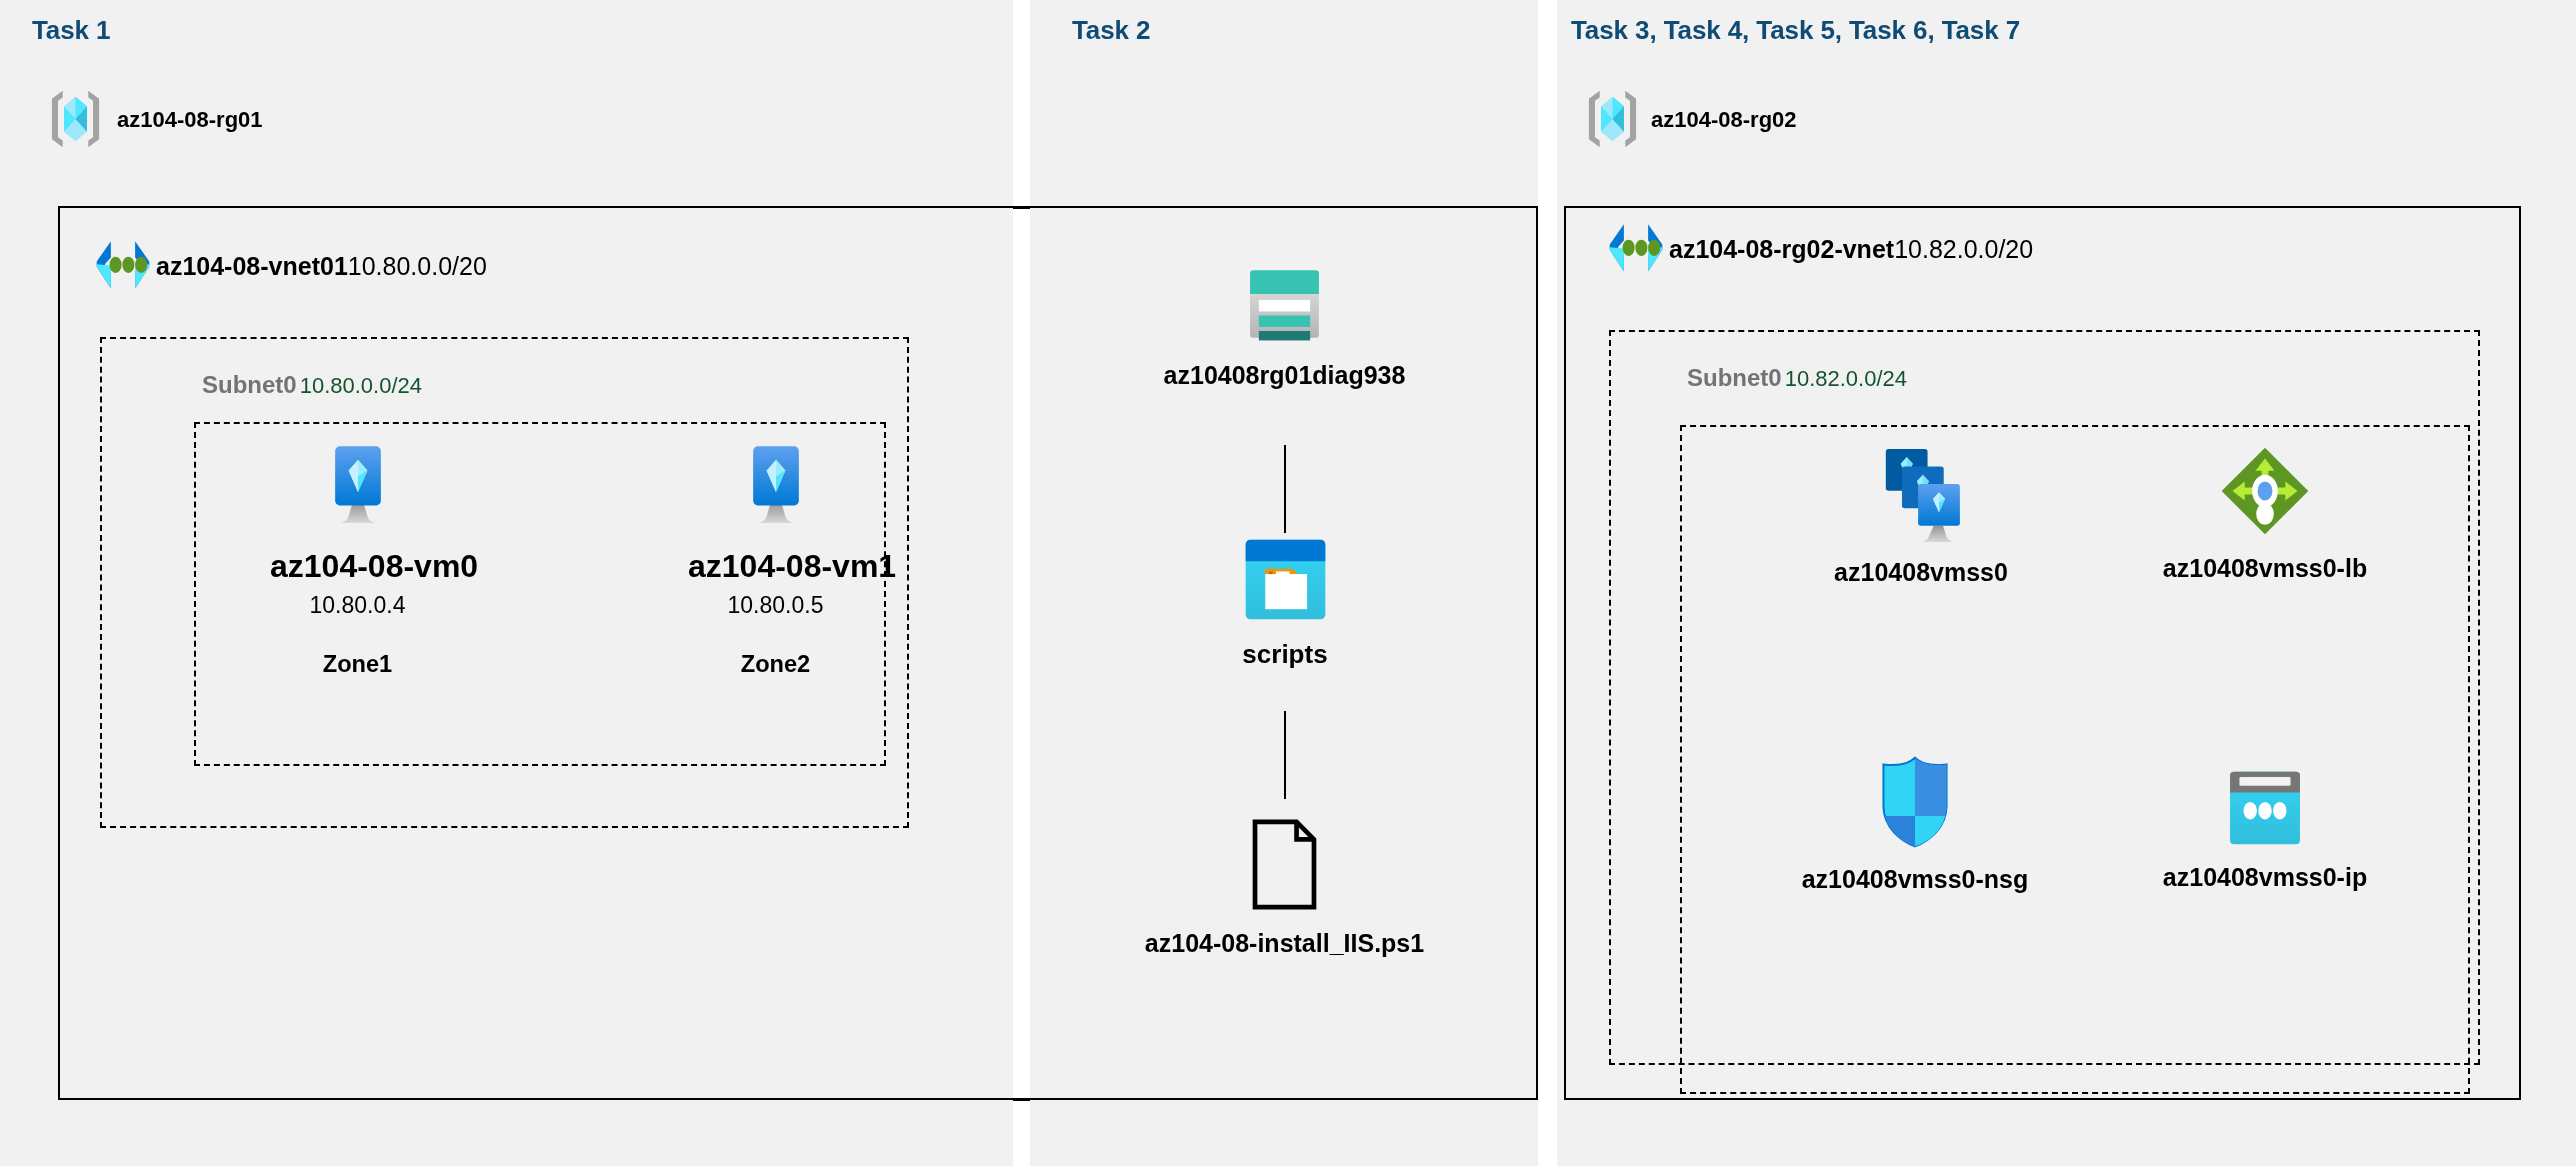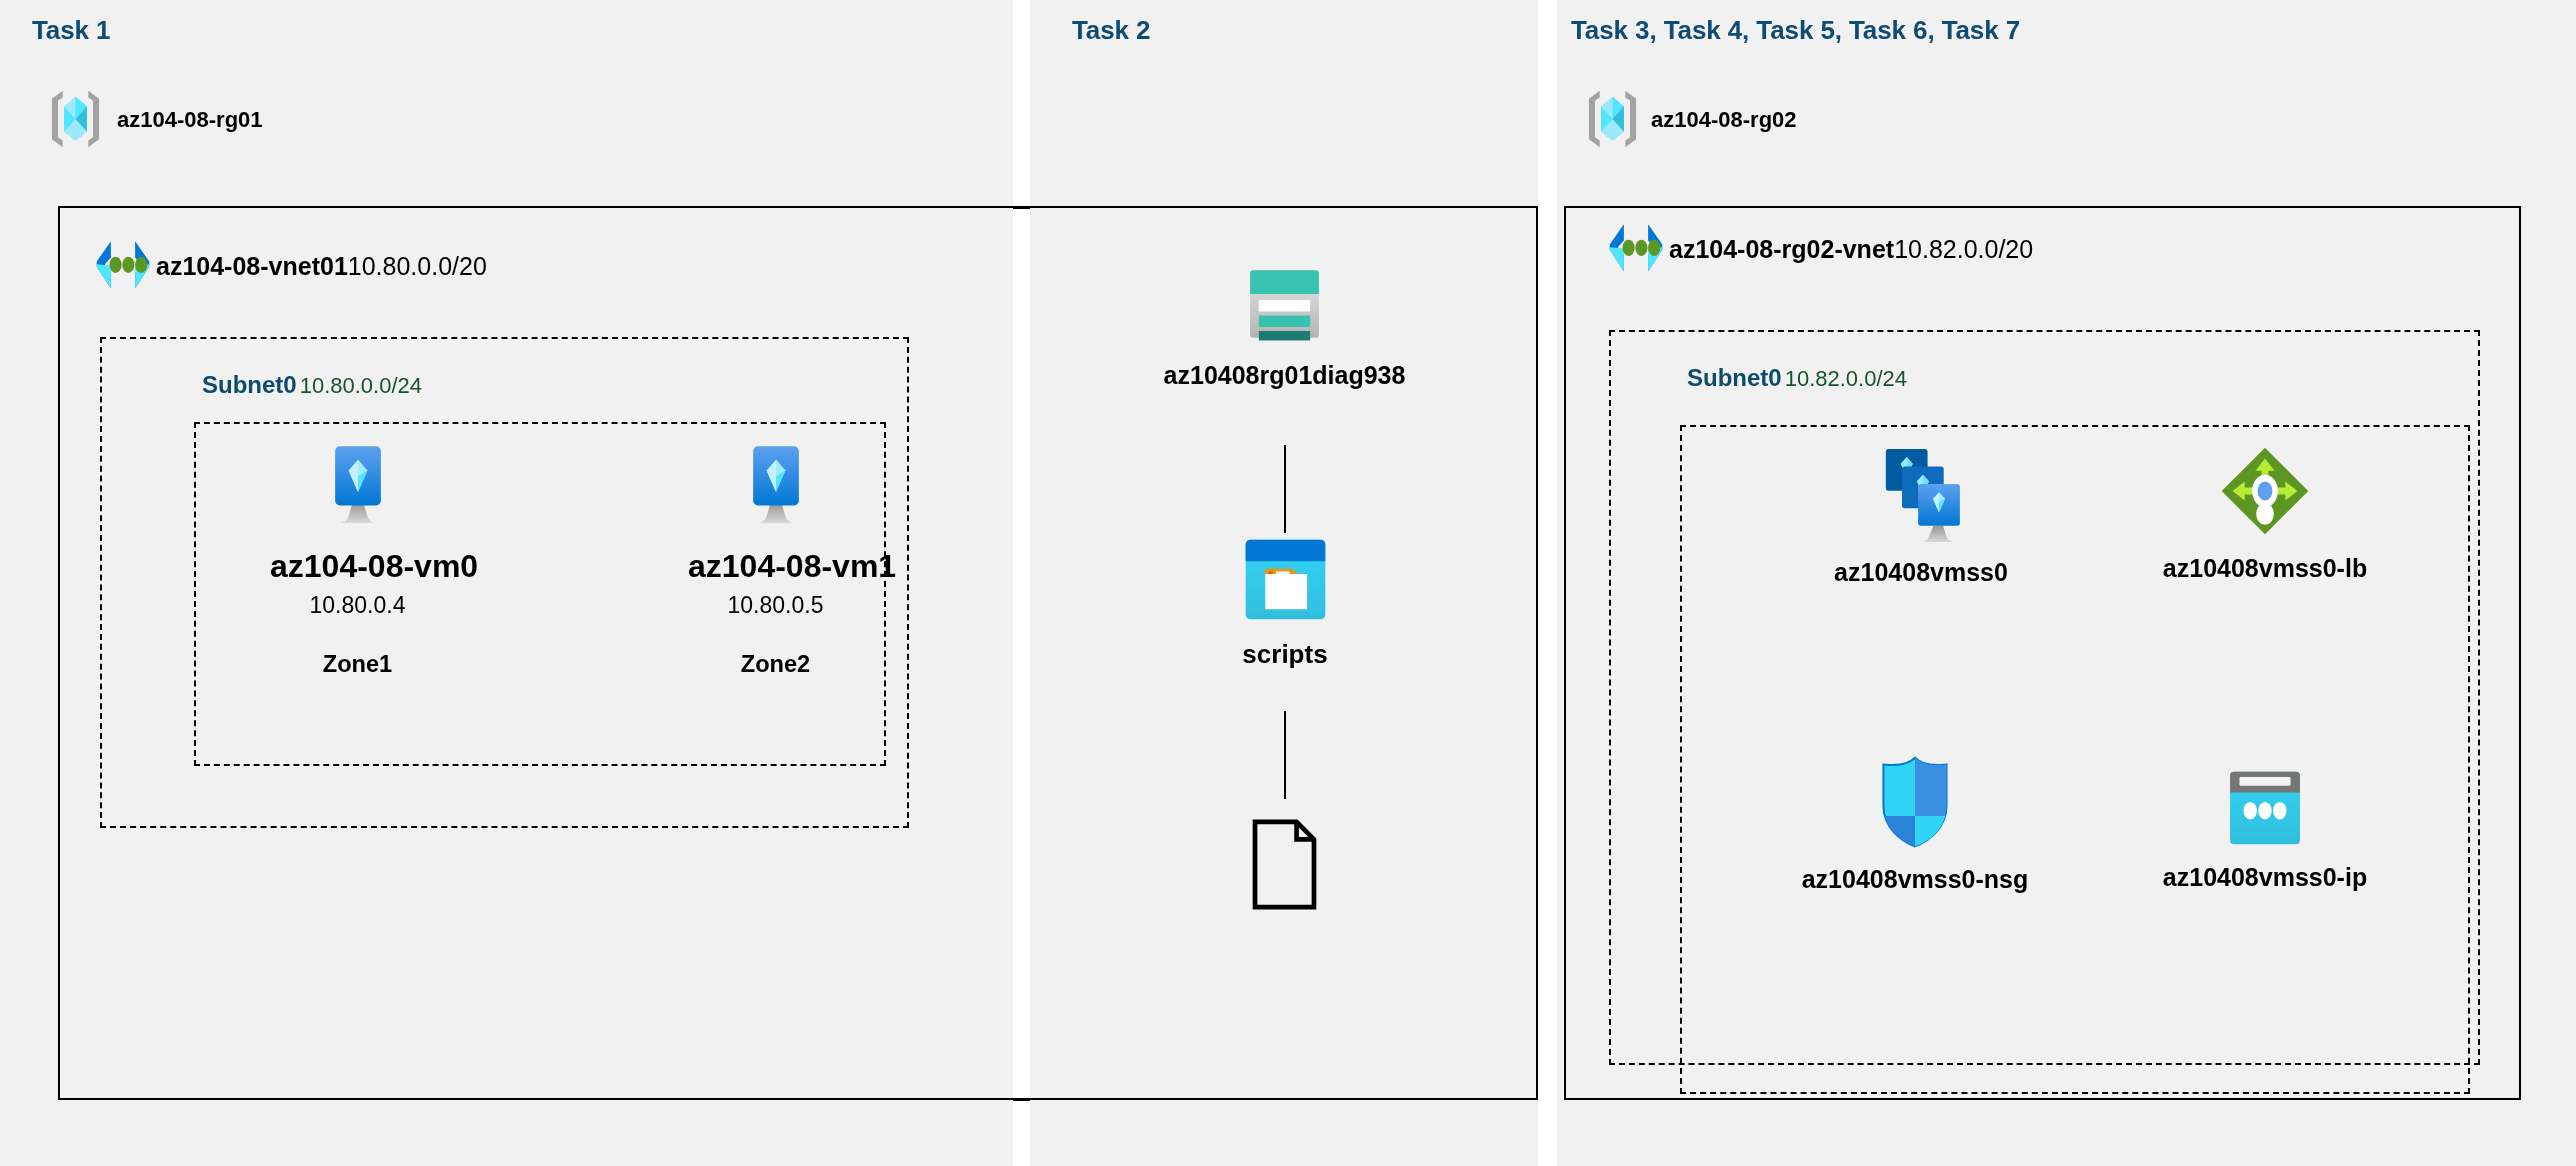--- a/index.html
+++ b/index.html
@@ -20,21 +20,21 @@
     white-space:nowrap;
   }
   .rg-row { position:absolute; display:flex; align-items:center; gap:15px; }
   .rg-label { font-size:22px; font-weight:bold; color:#000; white-space:nowrap; }
   .solidbox { position:absolute; border:2.7px solid #000; background:transparent; }
   .dashbox  { position:absolute; border:2.7px dashed #000; background:transparent; }
   .vnet-row { position:absolute; display:flex; align-items:center; white-space:nowrap; }
   .vnet-name { font-size:25px; font-weight:bold; color:#000; }
   .vnet-cidr { font-size:25px; font-weight:normal; color:#000; }
   .subnet-row { position:absolute; white-space:nowrap; }
-  .subnet-name { font-size:24px; font-weight:bold; color:#0c4a6e; }
+  .subnet-name { font-size:24px; font-weight:bold; color:#737373; }
   .subnet-cidr { font-size:22px; font-weight:normal; color:#14532d;margin-top:40px; }
   .node { position:absolute; text-align:center; }
   .node .cap   { font-size:32px; font-weight:bold; color:#000; white-space:nowrap; line-height:1.25; }
   .node .sub   { font-size:23px; font-weight:normal; color:#000; white-space:nowrap; line-height:1.35; }
   .node .zone  { font-size:23.6px; font-weight:bold; color:#000; white-space:nowrap; }
   .ico { display:block; margin:0 auto; }
   .connector { position:absolute; background:#000; width:2px; }
   .gap { position:absolute; background:#ffffff; }
 </style>
 </head>
@@ -179,20 +179,21 @@
 </div>
 <div class="connector" style="left:1284px; top:711px; height:88px;"></div>
 
 <div class="node" style="left:1072px; top:819px; width:425px;">
   <span>
     <svg class="ico" width="67" height="91" viewBox="0 0 100 135">
       <path d="M6 4 h62 l26 26 v101 h-88 z" fill="#f1f1f1" stroke="#000" stroke-width="7" stroke-linejoin="miter"></path>
       <path d="M68 4 v26 h26" fill="none" stroke="#000" stroke-width="7"></path>
     </svg>
   </span>
+  <div class="cap" style="margin-top:17.5px; font-size:25px;">az104-08-install_IIS.ps1</div>
 </div>
 
 <div class="task-title" style="left:1571px; top:15px;">Task 3, Task 4, Task 5, Task 6, Task 7</div>
 
 <div class="rg-row" style="left:1586px; top:88px;gap:12px;">
   <span>
     <svg width="53" height="62" viewBox="0 0 78 92">
       <path d="M20 4 L4 16 L4 76 L20 88 L20 78 L13 73 L13 19 L20 14 Z" fill="#a3a3a3"></path>
       <path d="M58 4 L74 16 L74 76 L58 88 L58 78 L65 73 L65 19 L58 14 Z" fill="#a3a3a3"></path>
       <path d="M39 13 L22 27 L22 65 L39 79 L56 65 L56 27 Z" fill="#9ee8fb"></path>

